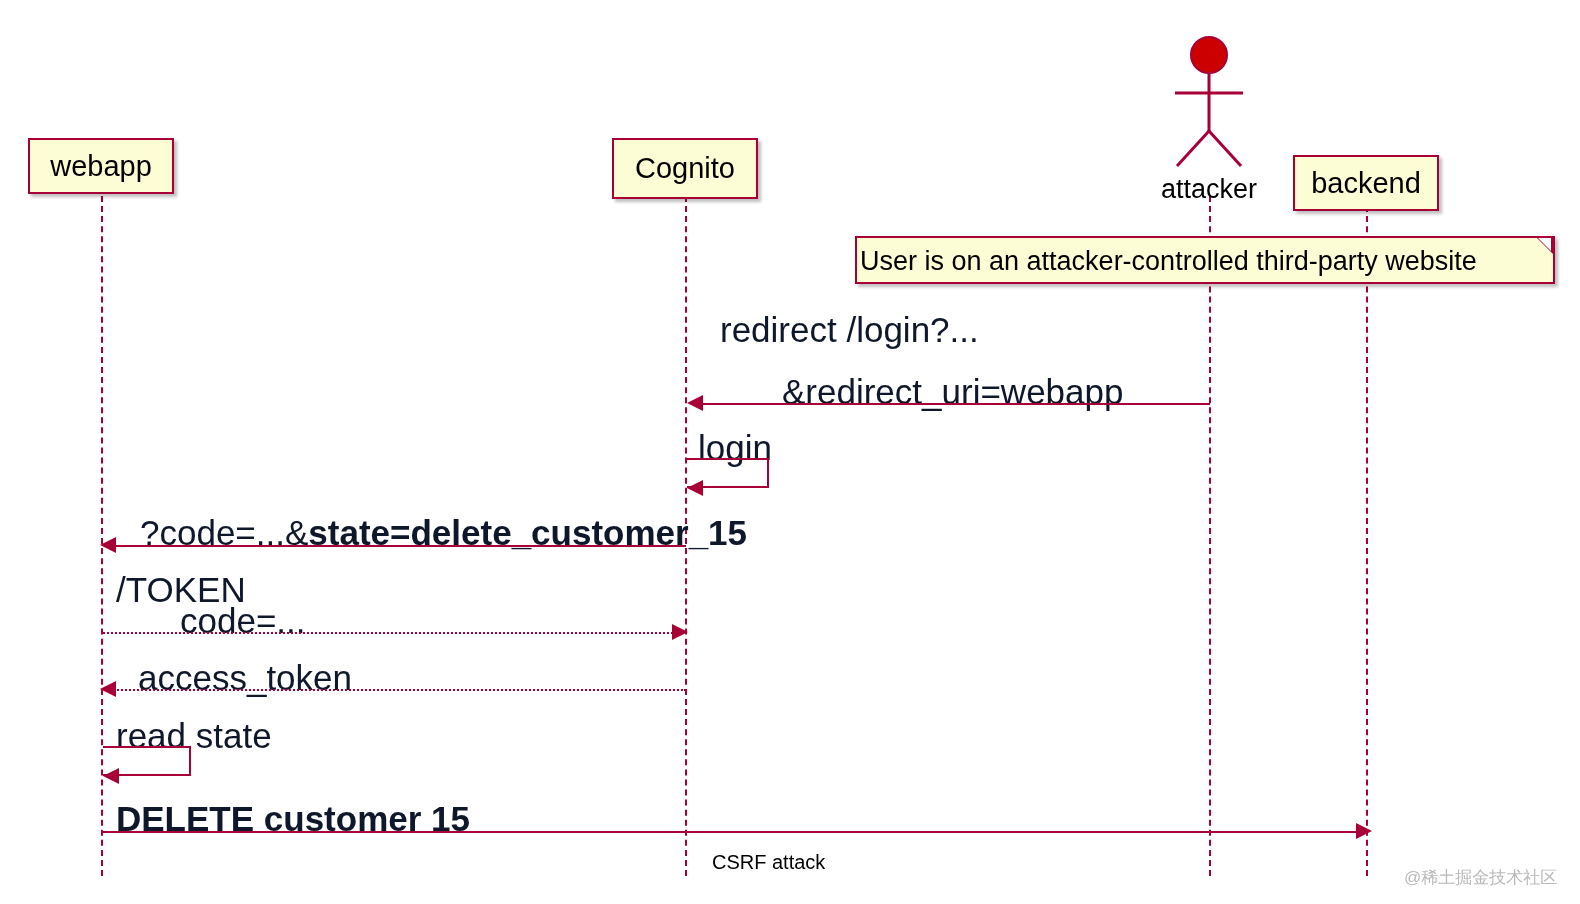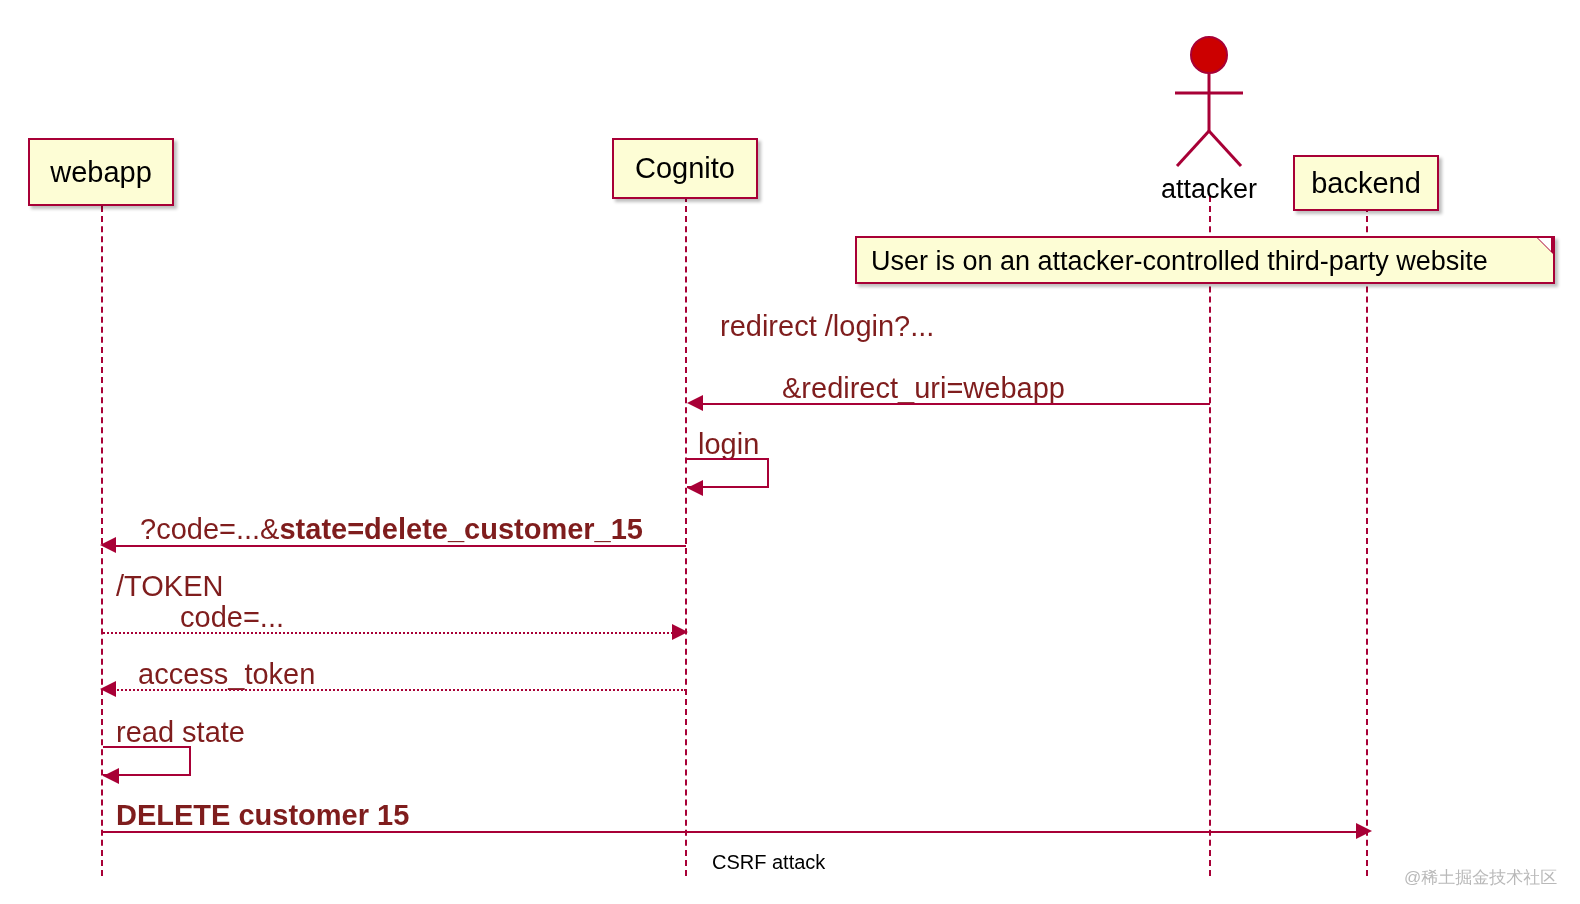--- a/index.html
+++ b/index.html
@@ -36,22 +36,22 @@
   }
   .actor-label {
     position: absolute;
     font-size: 27px;
     color: #000000;
     text-align: center;
     white-space: nowrap;
   }
   .msg-label {
     position: absolute;
-    font-size: 29px;
-    color: #7f1d1d;
+    font-size: 35px;
+    color: #0f172a;
     white-space: nowrap;
   }
   .msg-label.bold {
     font-weight: bold;
   }
   .arrow-line {
     position: absolute;
     height: 0;
     border-top: 2px solid #a80036;
   }
@@ -78,21 +78,21 @@
     border: 2px solid #a80036;
     border-left: none;
     box-sizing: border-box;
   }
   .note {
     position: absolute;
     background: #fdfdd5;
     border: 2px solid #a80036;
     font-size: 27px;
     color: #000000;
-    padding: 8px 14px 10px 14px;
+    padding: 8px 14px 10px 3px;
     box-sizing: border-box;
     box-shadow: 3px 3px 3px rgba(0,0,0,0.25);
   }
   .note-fold {
     position: absolute;
     right: 0;
     top: 0;
     width: 0;
     height: 0;
     border-left: 16px solid transparent;
@@ -123,21 +123,21 @@
 </head>
 <body>
 
 <div id="canvas">
 
   <div class="lifeline-line" style="left:101px; top:196px; height:680px;"></div>
   <div class="lifeline-line" style="left:685px; top:196px; height:680px;"></div>
   <div class="lifeline-line" style="left:1209px; top:196px; height:680px;"></div>
   <div class="lifeline-line" style="left:1366px; top:196px; height:680px;"></div>
 
-  <div class="lifeline-box" style="left:28px; top:138px; width:146px; height:68px;">
+  <div class="lifeline-box" style="left:28px; top:138px; width:146px; height:56px;">
     <span>webapp</span>
   </div>
 
   <div class="lifeline-box" style="left:612px; top:138px; width:146px; height:61px;">
     <span>Cognito</span>
   </div>
 
   <div class="lifeline-box" style="left:1293px; top:138px; width:146px; height:56px;margin-top:17px;">
     <span>backend</span>
   </div>

